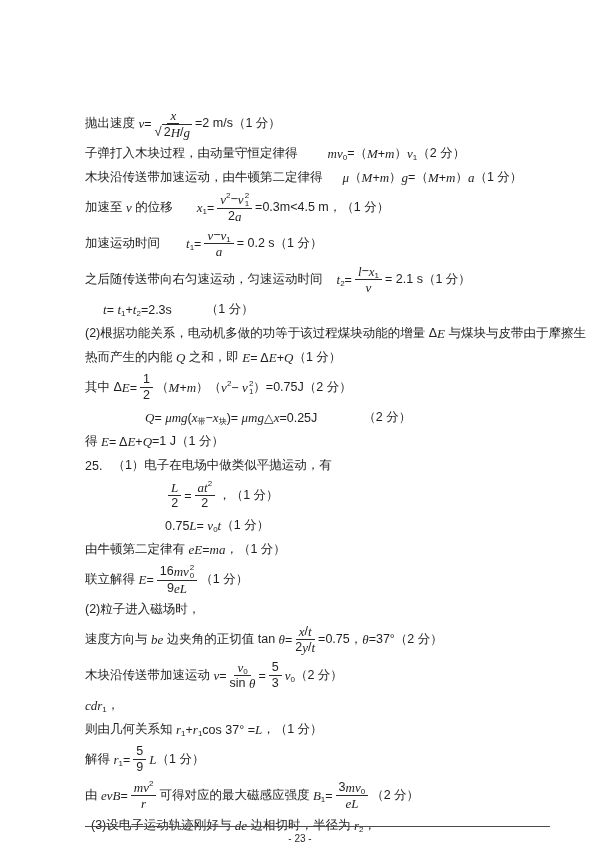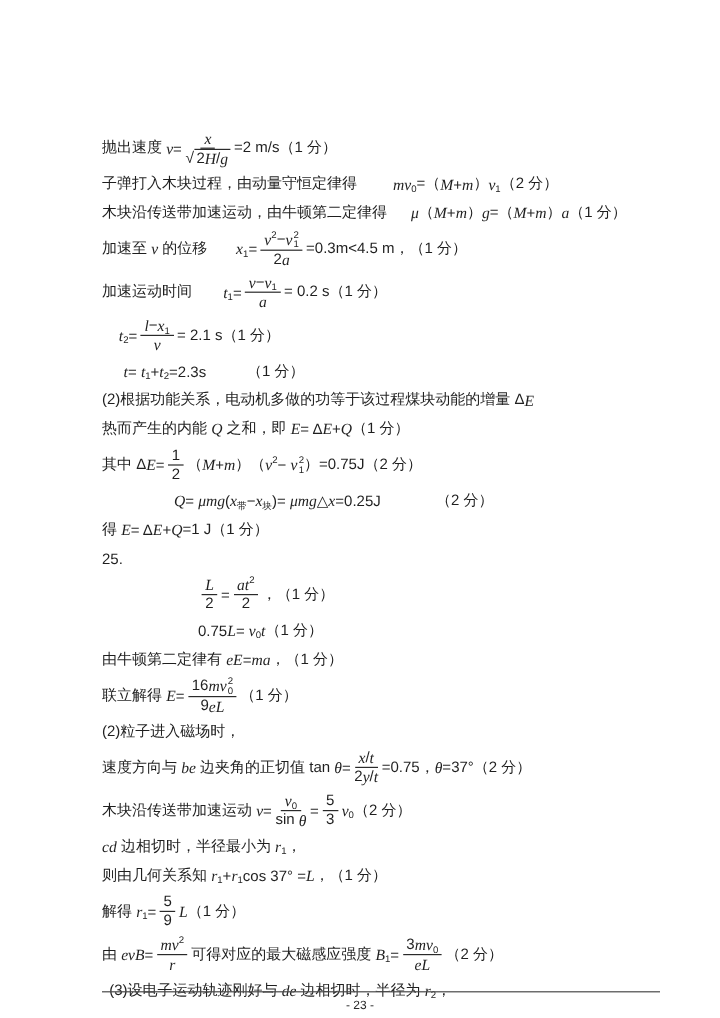--- a/index.html
+++ b/index.html
@@ -121,20 +121,21 @@
             <span class="tx">−</span>
             <span class="vw"><span class="var">v</span><span class="sub">1</span></span>
           </span>
           <span class="fd">
             <span class="vw"><span class="var">a</span></span>
           </span>
         </span>
         <span class="tx">= 0.2 s（1 分）</span>
       </div>
       <div class="line math">
+        <span class="tx">之后随传送带向右匀速运动，匀速运动时间</span>
         <span class="sp" style="width: 14px;"></span>
         <span class="vw"><span class="var">t</span><span class="sub">2</span></span>
         <span class="tx">=</span>
         <span class="frac">
           <span class="fn">
             <span class="vw"><span class="var">l</span></span>
             <span class="tx">−</span>
             <span class="vw"><span class="var">x</span><span class="sub">1</span></span>
           </span>
           <span class="fd">
@@ -150,20 +151,21 @@
         <span class="vw"><span class="var">t</span><span class="sub">1</span></span>
         <span class="tx">+</span>
         <span class="vw"><span class="var">t</span><span class="sub">2</span></span>
         <span class="tx">=2.3s</span>
         <span class="sp" style="width: 34px;"></span>
         <span class="tx">（1 分）</span>
       </div>
       <div class="line">
         <span class="tx">(2)根据功能关系，电动机多做的功等于该过程煤块动能的增量 Δ</span>
         <span class="vw"><span class="var">E</span></span>
+        <span class="tx"> 与煤块与皮带由于摩擦生</span>
       </div>
       <div class="line">
         <span class="tx">热而产生的内能 </span>
         <span class="vw"><span class="var">Q</span></span>
         <span class="tx"> 之和，即 </span>
         <span class="vw"><span class="var">E</span></span>
         <span class="tx">= Δ</span>
         <span class="vw"><span class="var">E</span></span>
         <span class="tx">+</span>
         <span class="vw"><span class="var">Q</span></span>
@@ -214,20 +216,21 @@
         <span class="vw"><span class="var">E</span></span>
         <span class="tx">= Δ</span>
         <span class="vw"><span class="var">E</span></span>
         <span class="tx">+</span>
         <span class="vw"><span class="var">Q</span></span>
         <span class="tx">=1 J（1 分）</span>
       </div>
       <div class="line">
         <span class="tx">25.</span>
         <span class="sp" style="width: 10px;"></span>
+        <span class="tx">（1）电子在电场中做类似平抛运动，有</span>
       </div>
       <div class="line math" style="padding-left: 80px;">
         <span class="frac">
           <span class="fn">
             <span class="vw"><span class="var">L</span></span>
           </span>
           <span class="fd">
             <span class="tx">2</span>
           </span>
         </span>
@@ -321,21 +324,20 @@
           </span>
           <span class="fd">
             <span class="tx">3</span>
           </span>
         </span>
         <span class="vw"><span class="var">v</span><span class="sub">0</span></span>
         <span class="tx">（2 分）</span>
       </div>
       <div class="line">
         <span class="vw"><span class="var">cd</span></span>
-        <span class="tx"> 边相切时，半径最小为 </span>
         <span class="vw"><span class="var">r</span><span class="sub">1</span></span>
         <span class="tx">，</span>
       </div>
       <div class="line">
         <span class="tx">则由几何关系知 </span>
         <span class="vw"><span class="var">r</span><span class="sub">1</span></span>
         <span class="tx">+</span>
         <span class="vw"><span class="var">r</span><span class="sub">1</span></span>
         <span class="tx">cos 37° =</span>
         <span class="vw"><span class="var">L</span></span>

